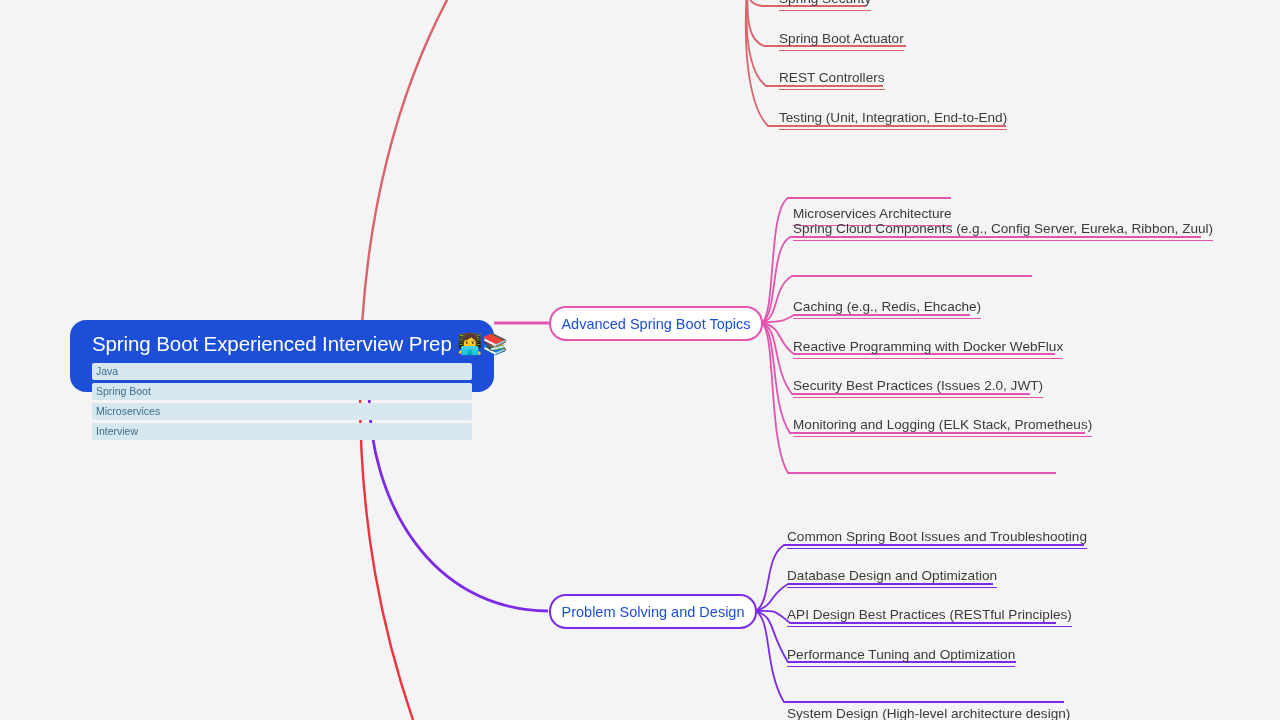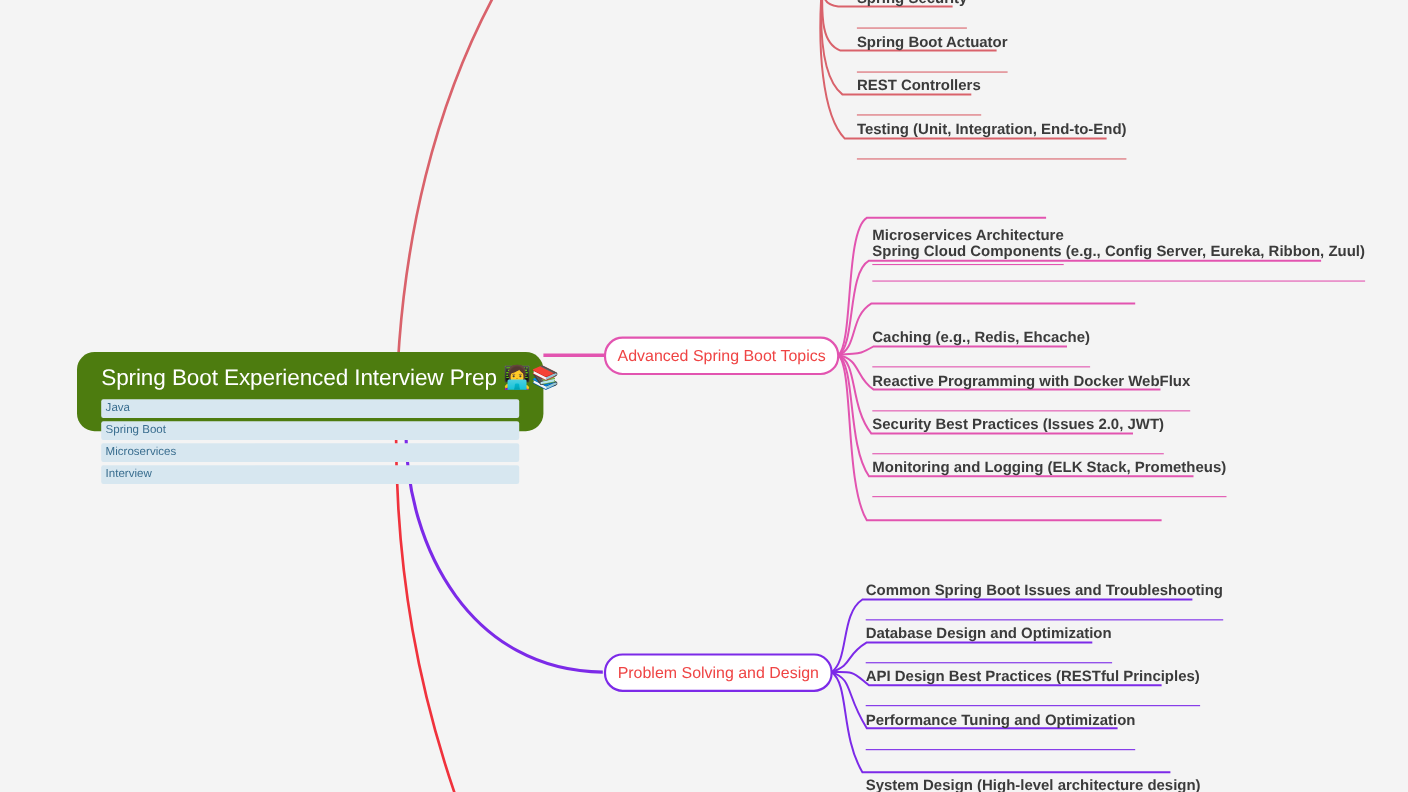--- a/index.html
+++ b/index.html
@@ -32,21 +32,21 @@
   }
 
   
   #root-node {
     position: absolute;
     left: 70px;
     top: 320px;
     width: 424px;
     height: 72px;
     box-sizing: border-box;
-    background: #4d7c0f;
+    background: #1d4ed8;
     border-radius: 16px;
     padding: 12px 22px 0 22px;
     z-index: 5;
   }
   #root-title {
     color: #ffffff;
     font-size: 20.5px;
     font-weight: 400;
     line-height: 24px;
     white-space: nowrap;
@@ -76,32 +76,31 @@
     border-radius: 17px;
     border: 2px solid #000;
     display: flex;
     align-items: center;
     justify-content: center;
     z-index: 4;
     white-space: nowrap;
   }
   .branch-label {
     font-size: 14.5px;
-    color: #ef4444;
+    color: #1d4ed8;
     line-height: 16px;
   }
 
   
   .leaf {
     position: absolute;
     z-index: 3;
     white-space: nowrap;
-    padding-bottom: 18px;
+    padding-bottom: 3px;
     border-bottom: 1.6px solid #000;
-    font-weight: bold;
   }
   .leaf-label {
     font-size: 13.6px;
     color: #3b3b3b;
     line-height: 16px;
     display: block;
   }
 </style>
 </head>
 <body>

